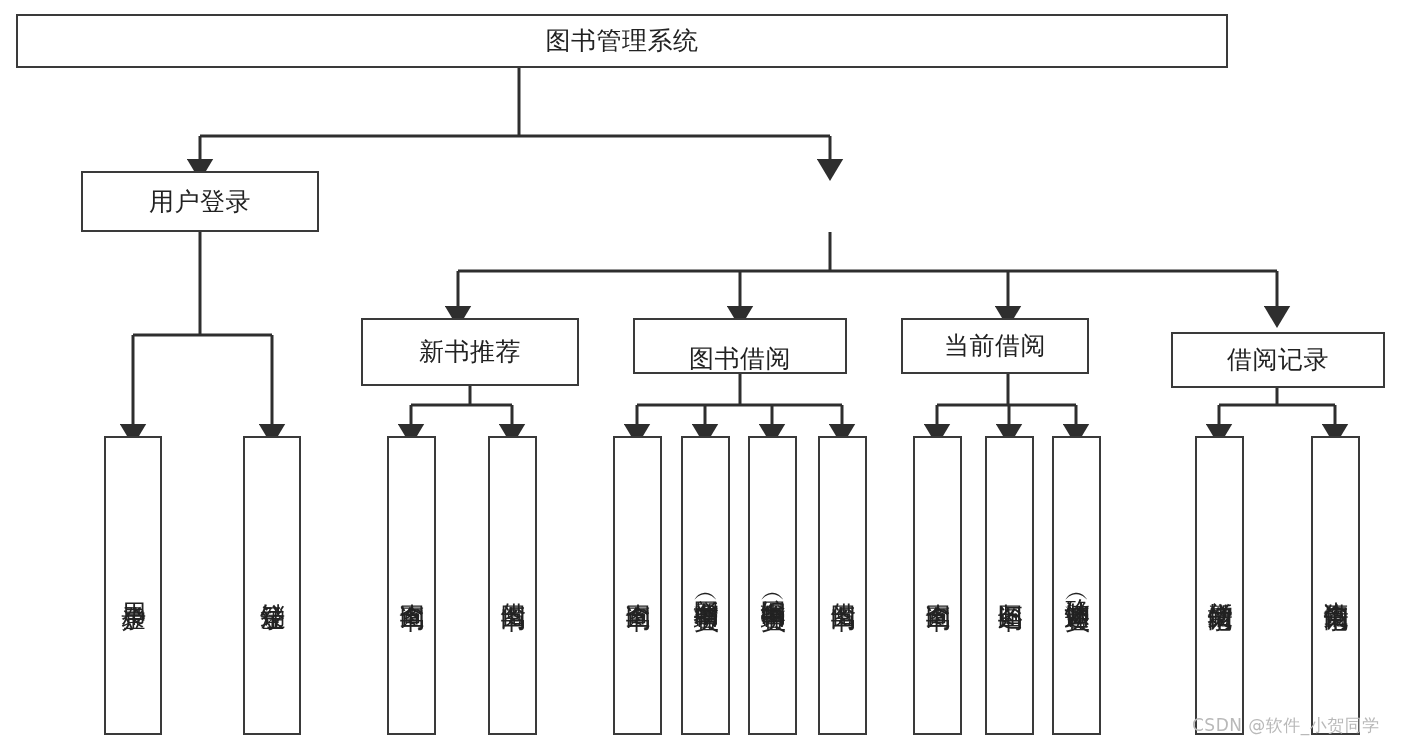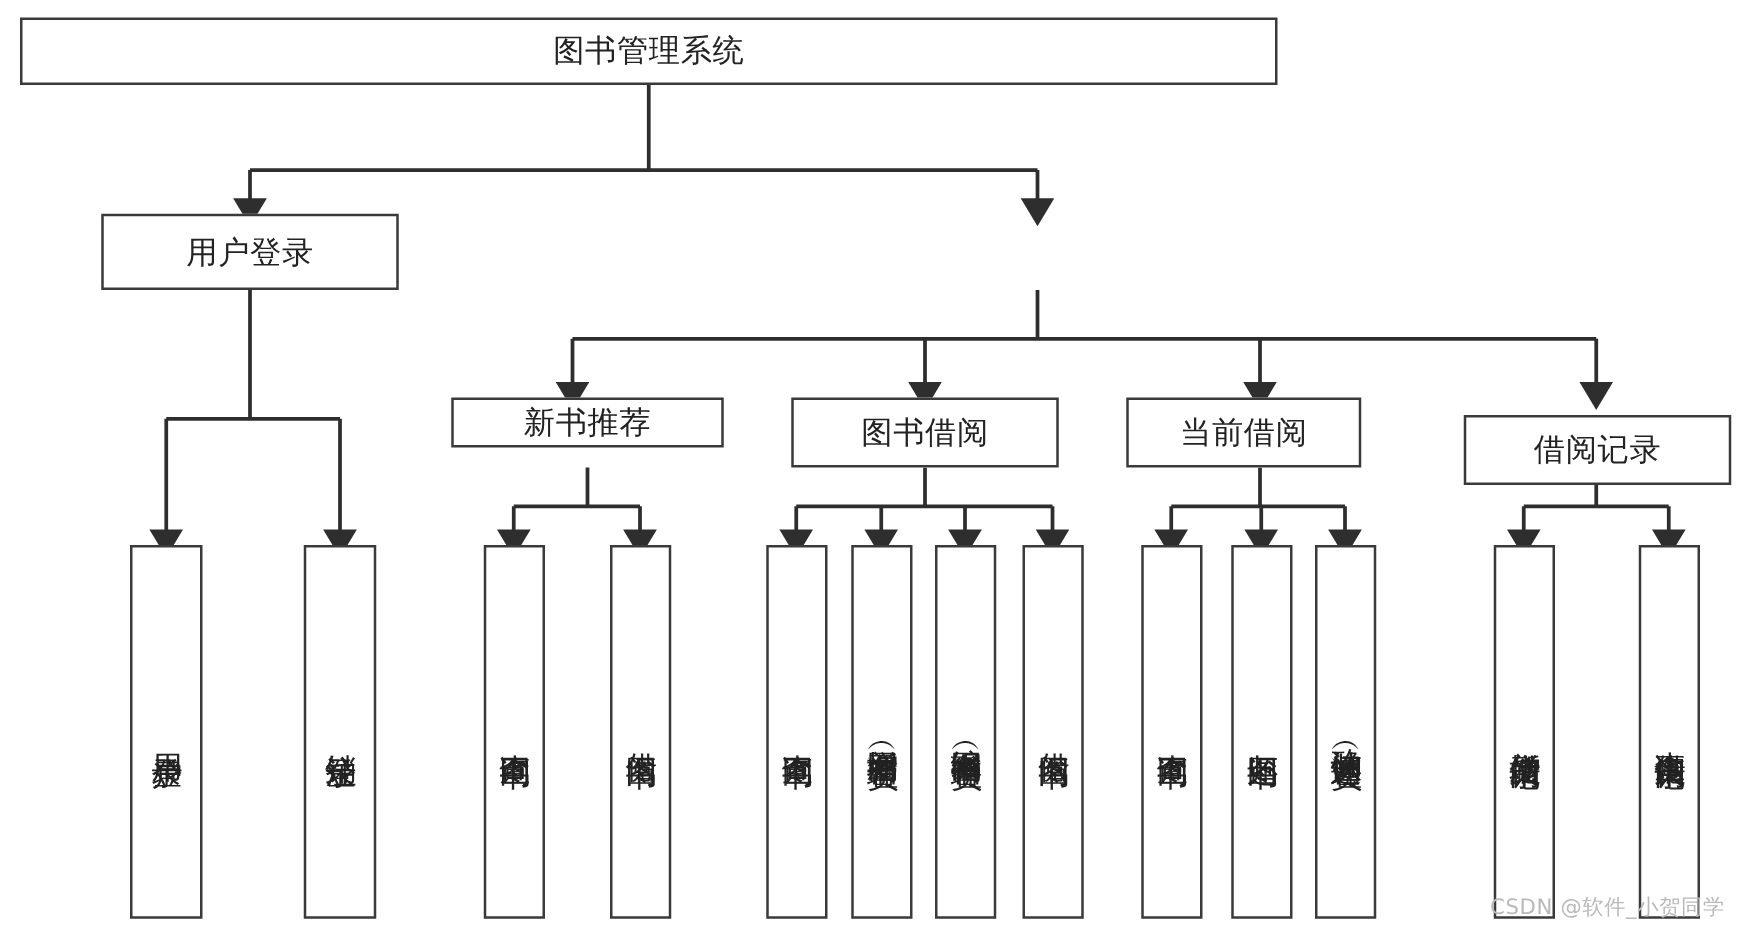--- a/index.html
+++ b/index.html
@@ -123,34 +123,34 @@
       <path d="M1009,405 L1009,428" marker-end="url(#arrowhead)"></path>
       <path d="M1076,405 L1076,428" marker-end="url(#arrowhead)"></path>
 
       <path d="M1277,374 L1277,405"></path>
       <path d="M1219,405 L1335,405"></path>
       <path d="M1219,405 L1219,428" marker-end="url(#arrowhead)"></path>
       <path d="M1335,405 L1335,428" marker-end="url(#arrowhead)"></path>
     </g>
   </svg>
 
-  <div class="node horiz" style="left:16px; top:14px; width:1006px; height:54px;">
+  <div class="node horiz" style="left:16px; top:14px; width:1212px; height:54px;">
     <span>图书管理系统</span>
   </div>
 
   <div class="node horiz" style="left:81px; top:171px; width:238px; height:61px;">
     <span>用户登录</span>
   </div>
 
 
-  <div class="node horiz" style="left:361px; top:318px; width:218px; height:40px;">
+  <div class="node horiz" style="left:361px; top:318px; width:218px; height:68px;">
     <span>新书推荐</span>
   </div>
 
-  <div class="node horiz" style="left:633px; top:318px; width:214px; height:56px;">
+  <div class="node horiz" style="left:633px; top:318px; width:214px; height:56px;align-items:flex-end;">
     <span>图书借阅</span>
   </div>
 
   <div class="node horiz" style="left:901px; top:318px; width:188px; height:56px;">
     <span>当前借阅</span>
   </div>
 
   <div class="node horiz" style="left:1171px; top:332px; width:214px; height:56px;">
     <span>借阅记录</span>
   </div>

